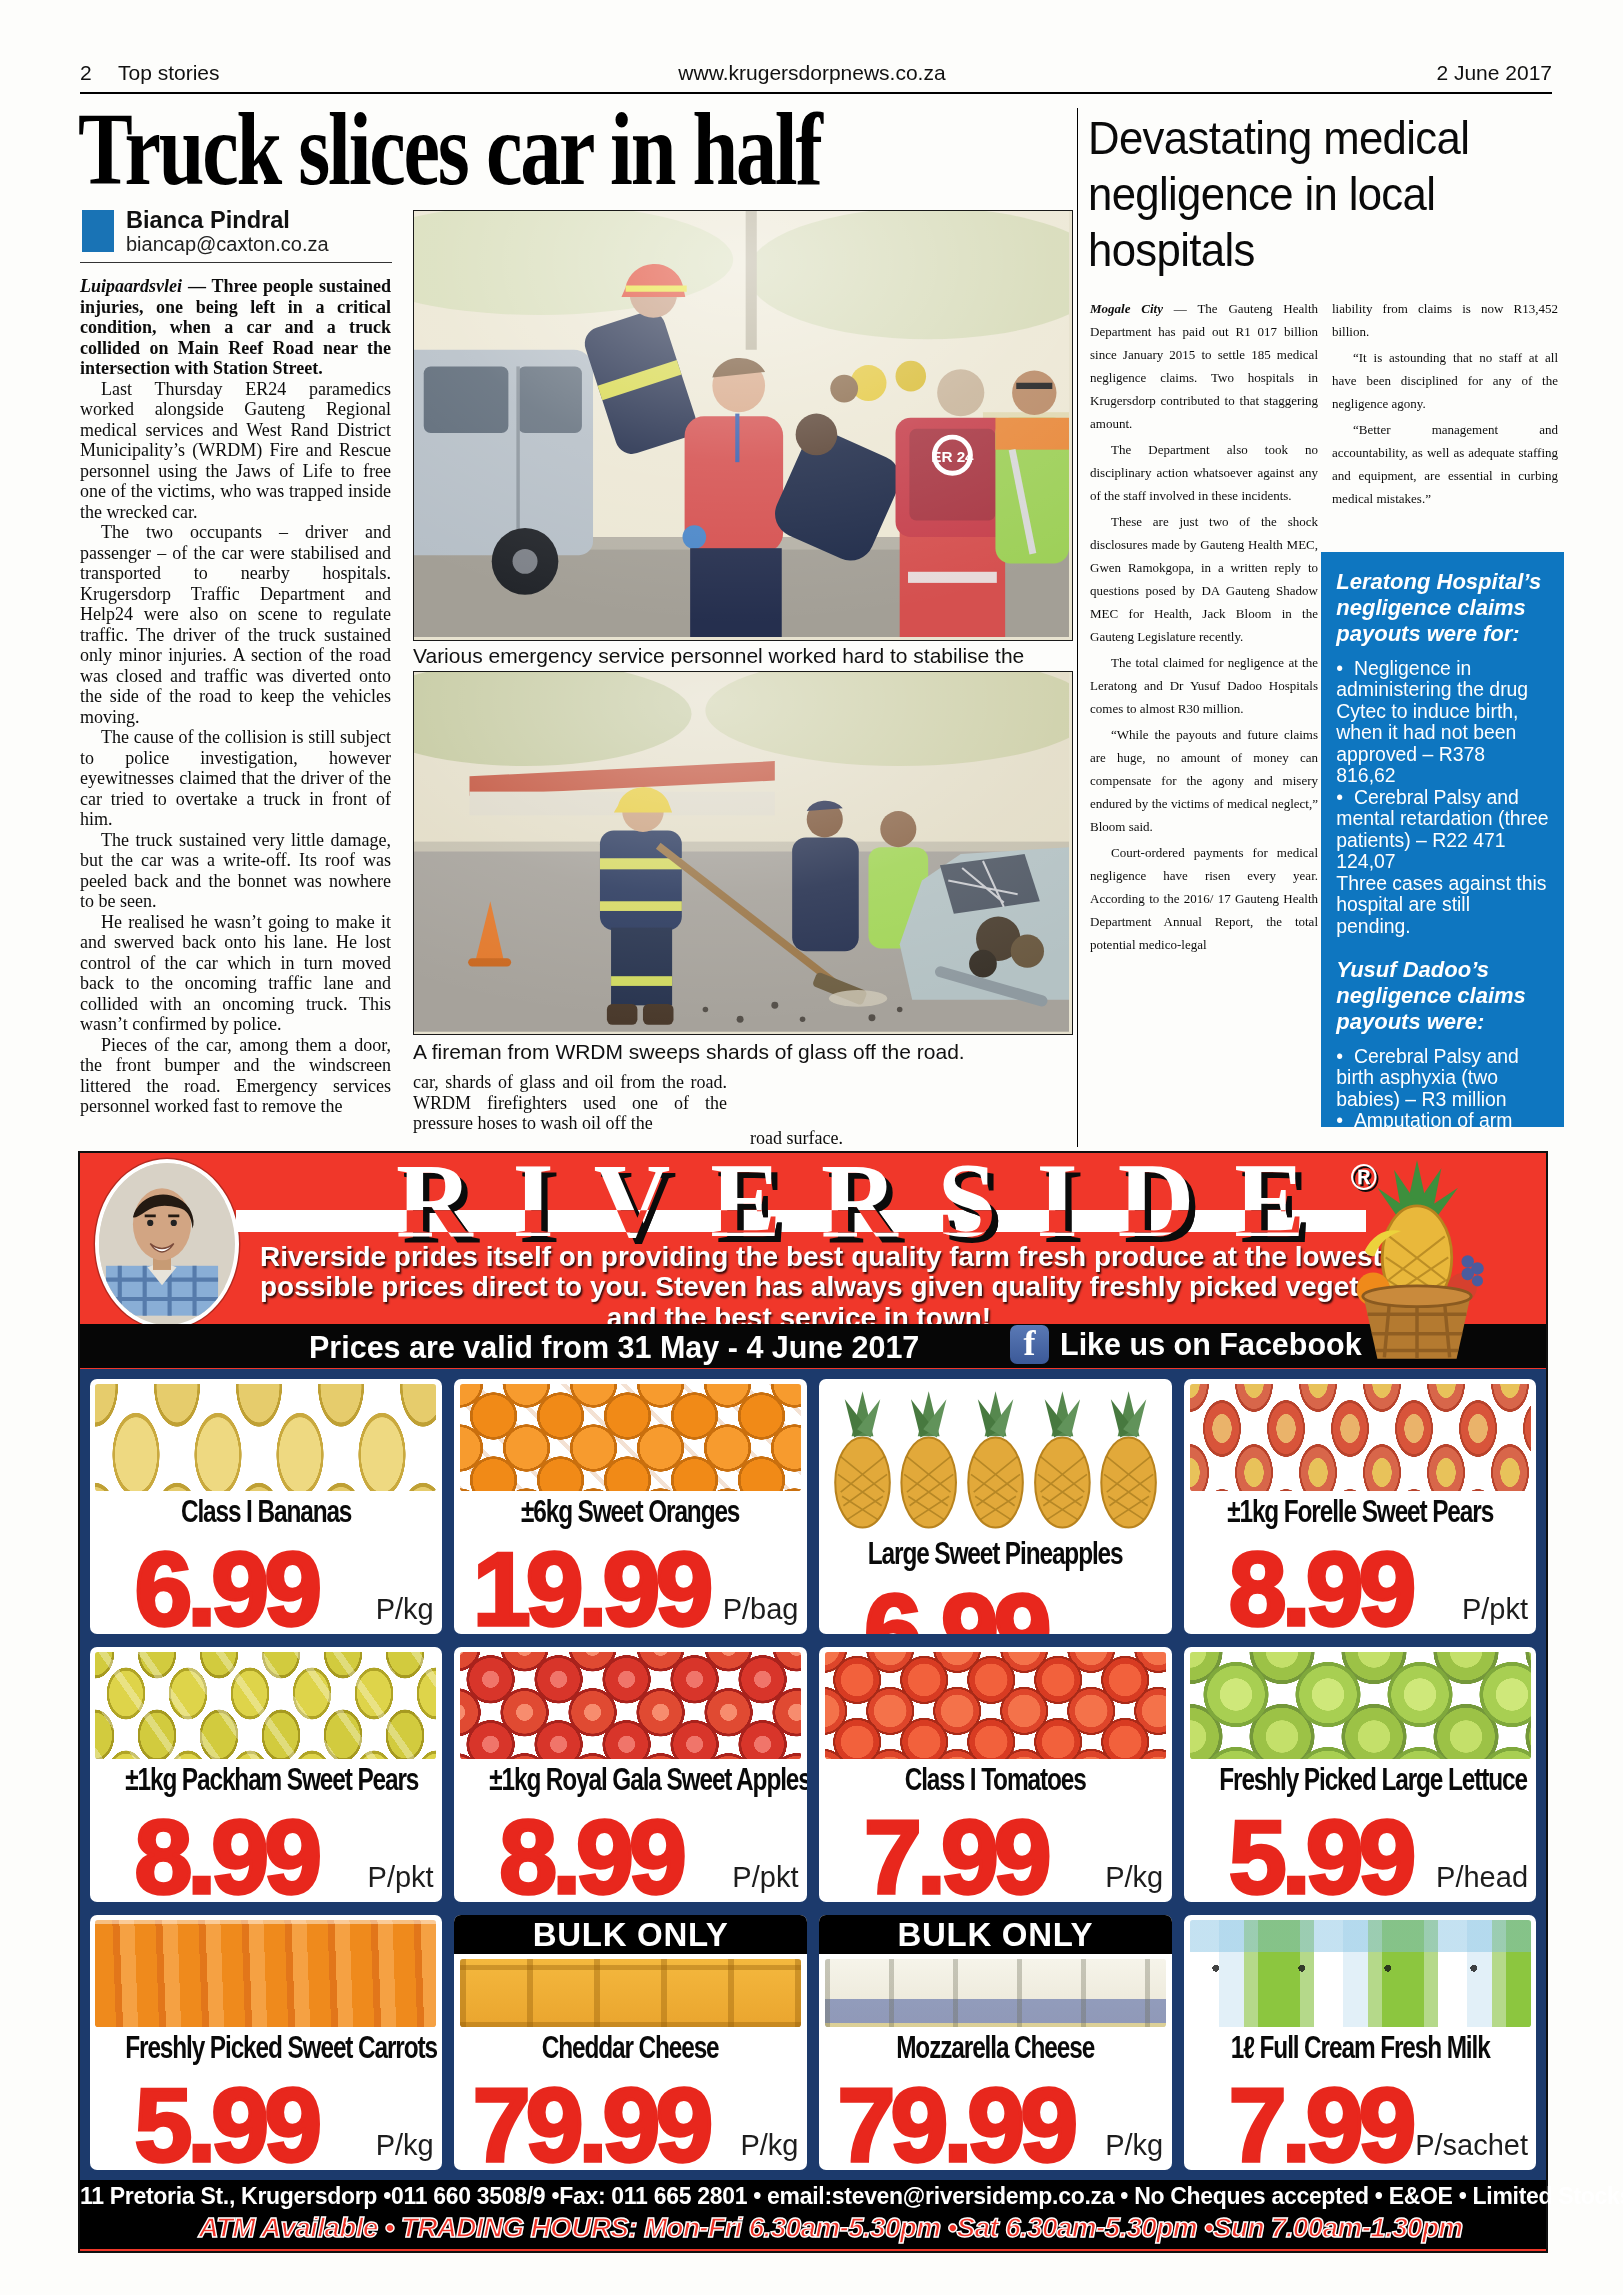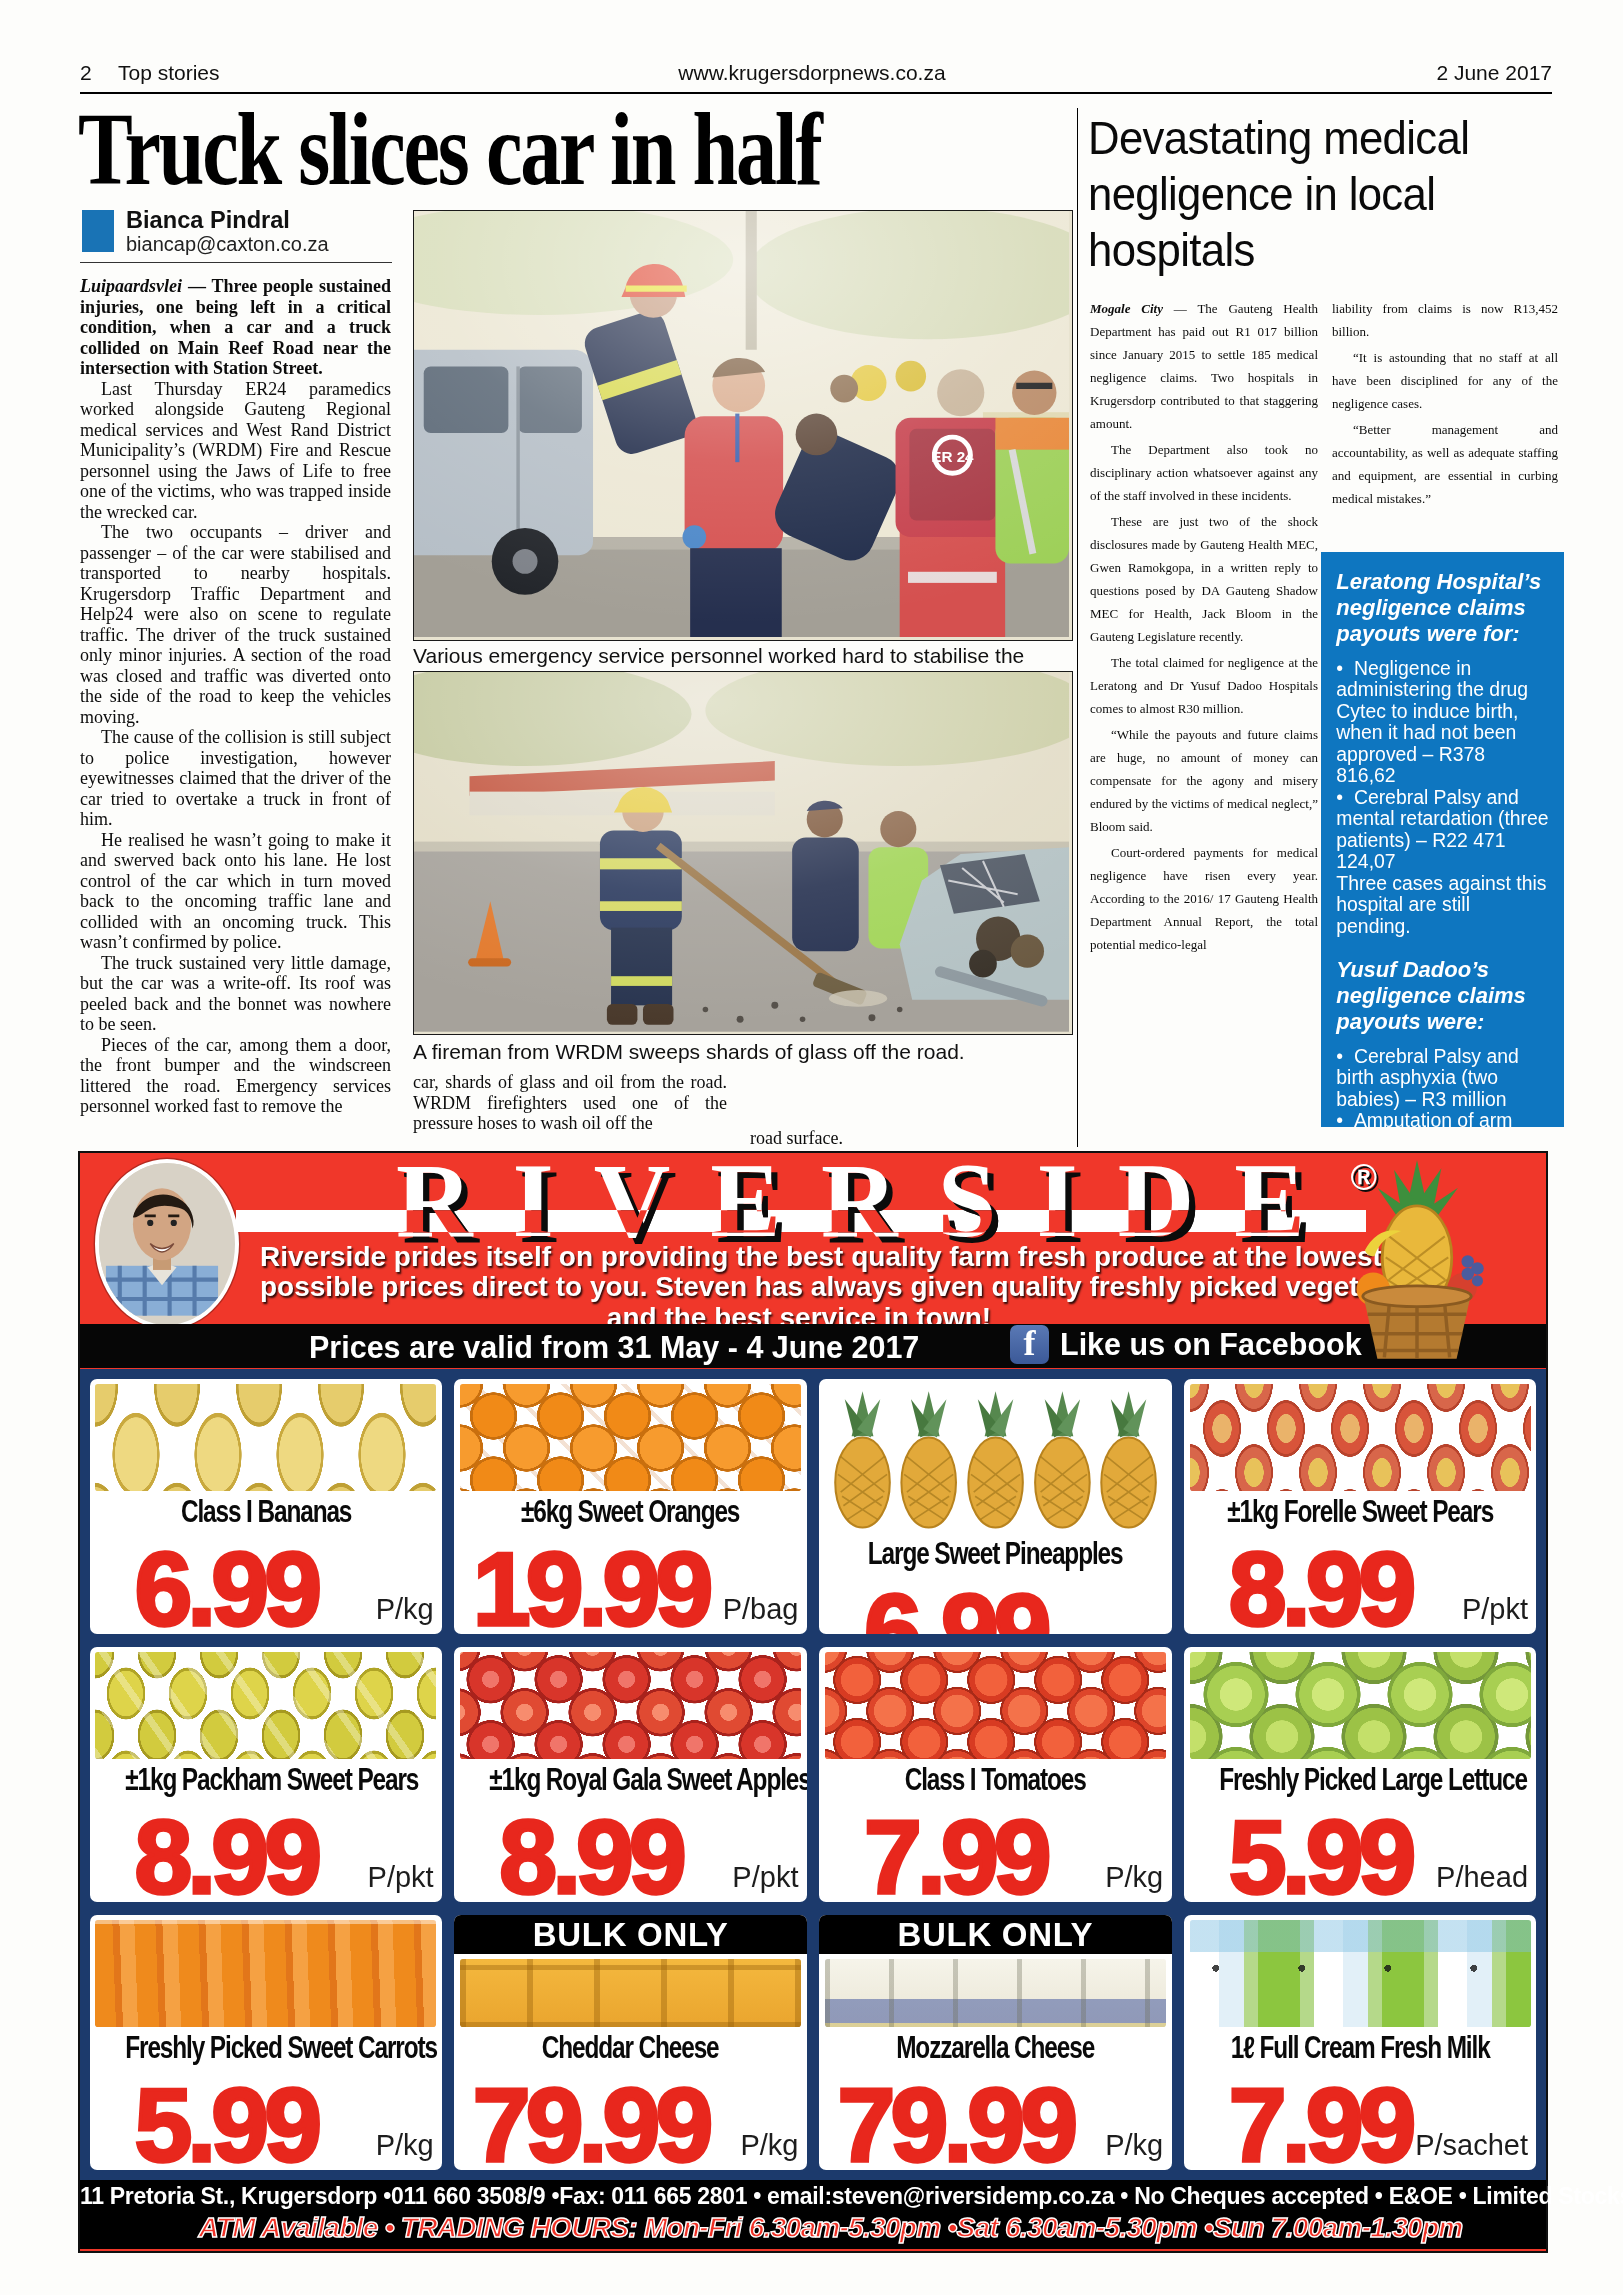--- a/index.html
+++ b/index.html
@@ -158,22 +158,22 @@
   <div class="abs bl-square" style="left:82px;top:210px;"></div>
   <div class="abs bl-name" style="left:126px;top:208px;">Bianca Pindral</div>
   <div class="abs bl-mail" style="left:126px;top:233px;">biancap@caxton.co.za</div>
   <div class="abs" style="left:80px;top:262px;width:312px;height:1.4px;background:#333;"></div>
 
   <div class="abs bodycol" style="left:80px;top:276px;width:311px;">
     <p class="intro nindent"><span class="loc">Luipaardsvlei</span><span> — Three people sustained injuries, one being left in a critical condition, when a car and a truck collided on Main Reef Road near the intersection with Station Street.</span></p>
     <p>Last Thursday ER24 paramedics worked alongside Gauteng Regional medical services and West Rand District Municipality’s (WRDM) Fire and Rescue personnel using the Jaws of Life to free one of the victims, who was trapped inside the wrecked car.</p>
     <p>The two occupants – driver and passenger – of the car were stabilised and transported to nearby hospitals. Krugersdorp Traffic Department and Help24 were also on scene to regulate traffic. The driver of the truck sustained only minor injuries. A section of the road was closed and traffic was diverted onto the side of the road to keep the vehicles moving.</p>
     <p>The cause of the collision is still subject to police investigation, however eyewitnesses claimed that the driver of the car tried to overtake a truck in front of him.</p>
+    <p>The truck sustained very little damage, but the car was a write-off. Its roof was peeled back and the bonnet was nowhere to be seen.</p>
     <p>He realised he wasn’t going to make it and swerved back onto his lane. He lost control of the car which in turn moved back to the oncoming traffic lane and collided with an oncoming truck. This wasn’t confirmed by police.</p>
-    <p>The truck sustained very little damage, but the car was a write-off. Its roof was peeled back and the bonnet was nowhere to be seen.</p>
     <p>Pieces of the car, among them a door, the front bumper and the windscreen littered the road. Emergency services personnel worked fast to remove the</p>
   </div>
 
   <div class="abs photo" style="left:413px;top:210px;width:658px;height:429px;">
     <svg width="655" height="426" viewBox="0 0 944 614">
       <rect width="944" height="614" fill="#ece7d4"></rect>
       <ellipse cx="180" cy="70" rx="280" ry="80" fill="#d7ddb9" opacity=".85"></ellipse>
       <ellipse cx="740" cy="90" rx="260" ry="95" fill="#cfd6ae" opacity=".75"></ellipse>
       <rect x="478" y="0" width="16" height="200" fill="#b9b29c"></rect>
       <rect x="820" y="290" width="124" height="324" fill="#d9cf9a" opacity=".6"></rect>
@@ -317,21 +317,21 @@
     <p class="nindent"><span class="loc">Mogale City</span><span> — The Gauteng Health Department has paid out R1 017 billion since January 2015 to settle 185 medical negligence claims. Two hospitals in Krugersdorp contributed to that staggering amount.</span></p>
     <p>The Department also took no disciplinary action whatsoever against any of the staff involved in these incidents.</p>
     <p>These are just two of the shock disclosures made by Gauteng Health MEC, Gwen Ramokgopa, in a written reply to questions posed by DA Gauteng Shadow MEC for Health, Jack Bloom in the Gauteng Legislature recently.</p>
     <p>The total claimed for negligence at the Leratong and Dr Yusuf Dadoo Hospitals comes to almost R30 million.</p>
     <p>“While the payouts and future claims are huge, no amount of money can compensate for the agony and misery endured by the victims of medical neglect,” Bloom said.</p>
     <p>Court-ordered payments for medical negligence have risen every year. According to the 2016/ 17 Gauteng Health Department Annual Report, the total potential medico-legal</p>
   </div>
 
   <div class="abs medcol" style="left:1329px;top:294px;width:232px;">
     <p class="nindent">liability from claims is now R13,452 billion.</p>
-    <p>“It is astounding that no staff at all have been disciplined for any of the negligence cases.</p>
+    <p>“It is astounding that no staff at all have been disciplined for any of the negligence agony.</p>
     <p>“Better management and accountability, as well as adequate staffing and equipment, are essential in curbing medical mistakes.”</p>
   </div>
 
   <div class="abs infobox" style="left:1321px;top:552px;width:243px;height:575px;">
     <p class="ib-title">Leratong Hospital’s negligence claims payouts were for:</p>
     <p class="ib-item">Negligence in administering the drug Cytec to induce birth, when it had not been approved – R378 816,62</p>
     <p class="ib-item">Cerebral Palsy and mental retardation (three patients) – R22 471 124,07</p>
     <p class="ib-note">Three cases against this hospital are still pending.</p>
     <p class="ib-title" style="margin-top:19.4px;">Yusuf Dadoo’s negligence claims payouts were:</p>
     <p class="ib-item">Cerebral Palsy and birth asphyxia (two babies) – R3 million</p>

